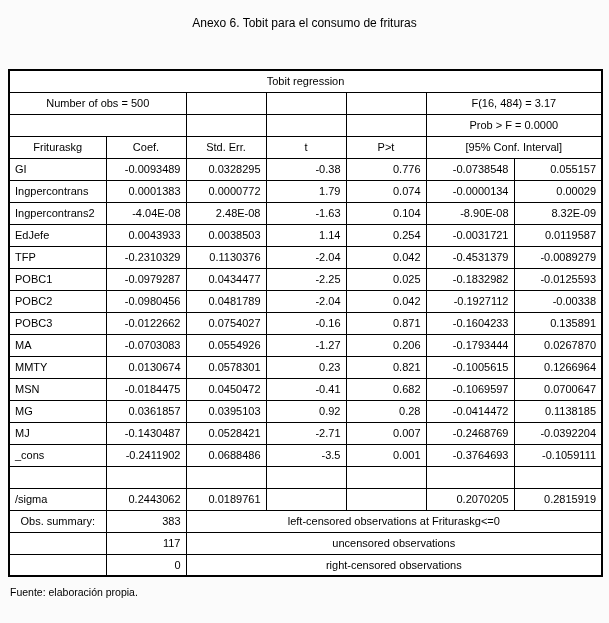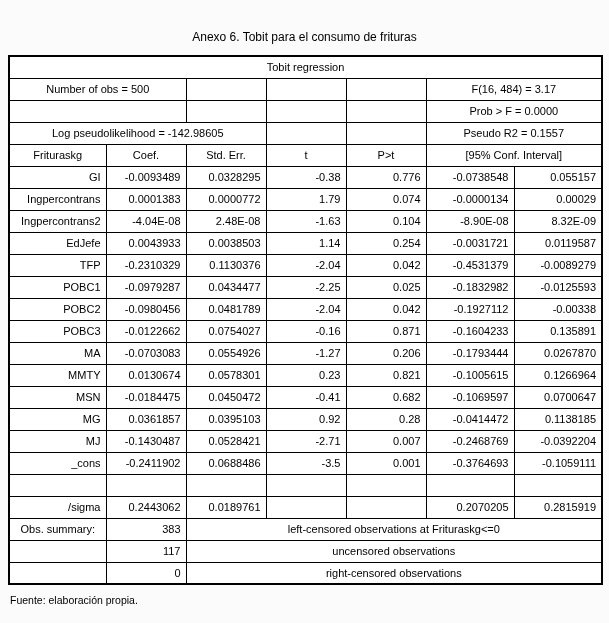--- a/index.html
+++ b/index.html
@@ -4,48 +4,49 @@
 <style>
   html, body { margin:0; padding:0; }
   body {
     background:#fbfbfb;
     font-family:"Liberation Sans", sans-serif;
     color:#000;
   }
   .page {
     width:609px; height:623px;
     box-sizing:border-box;
-    padding:22px 8px 0 8px;
+    padding:8px 8px 0 8px;
     background:#fbfbfb;
     overflow:hidden;
   }
   .doc-title {
     text-align:center;
     font-size:12px;
     padding:8px 0 11px 0;
   }
   table.tobit {
     border-collapse:collapse;
     width:593px;
     table-layout:fixed;
     background:#fff;
     border:2px solid #000;
+    margin-top:28px;
   }
   table.tobit td {
     border:1px solid #000;
     height:22px;
     font-size:11px;
     padding:0 5px;
     overflow:hidden;
     white-space:nowrap;
     box-sizing:border-box;
   }
   .center { text-align:center; }
   .num { text-align:right; }
-  .varname { text-align:right; padding-right:8px; }
+  .varname { text-align:left; padding-right:8px; }
   .pre { white-space:pre; }
   .left { text-align:center; }
   .footer {
     font-size:10.5px;
     padding:9px 0 0 2px;
   }
 </style>
 </head>
 <body>
 
@@ -78,26 +79,20 @@
       </tr>
 
       <tr>
         <td colspan="2"></td>
         <td></td>
         <td></td>
         <td></td>
         <td colspan="2" class="pre left">Prob &gt; F    =   0.0000</td>
       </tr>
 
-      <tr>
-        <td colspan="3" class="pre left">Log pseudolikelihood = -142.98605</td>
-        <td></td>
-        <td></td>
-        <td colspan="2" class="pre left">Pseudo R2     =   0.1557</td>
-      </tr>
 
       <tr>
         <td class="center">Frituraskg</td>
         <td class="center">Coef.</td>
         <td class="center">Std. Err.</td>
         <td class="center">t</td>
         <td class="center">P&gt;t</td>
         <td colspan="2" class="center">[95% Conf. Interval]</td>
       </tr>
     </tbody>

